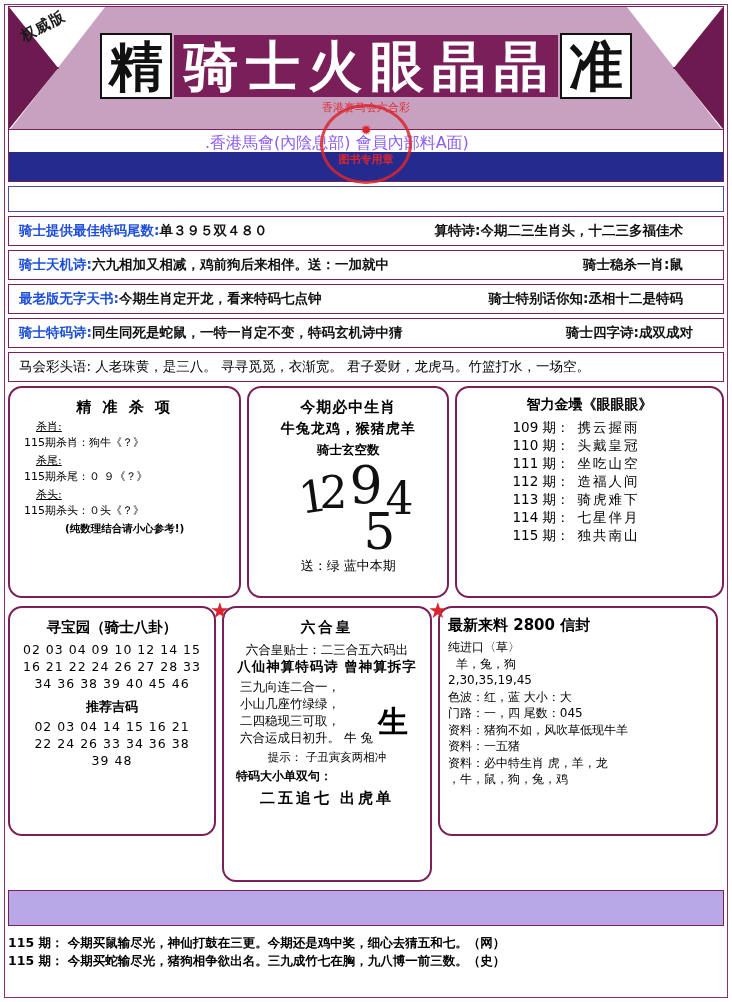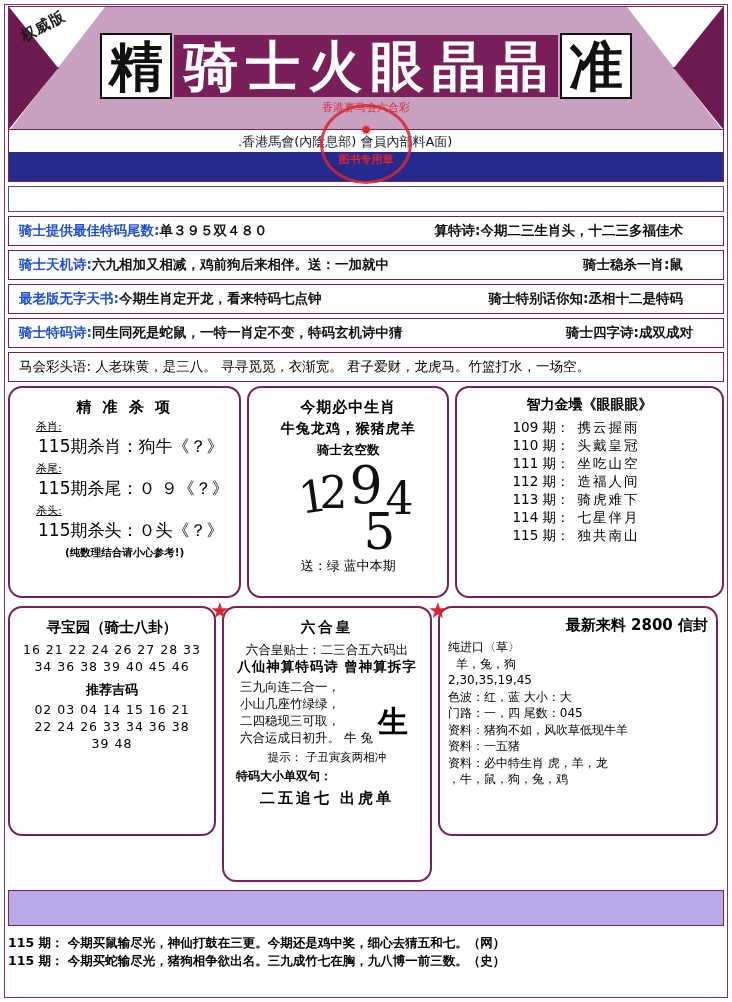--- a/index.html
+++ b/index.html
@@ -136,21 +136,21 @@
   .source-row {
     position: relative;
     height: 22px;
     margin-top: 0px;
     background: #ffffff;
     border-left: 1px solid #7a1f5a;
     border-right: 1px solid #7a1f5a;
   }
   .source-text {
     position: absolute; left: 196px; top: 3px;
-    font-size: 13px; color: #0f172a; margin-left: 33px;
+    font-size: 16px; color: #8b5cf6;
   }
   .blue-bar {
     height: 30px;
     background: #252a8e;
     border-left: 1px solid #7a1f5a;
     border-right: 1px solid #7a1f5a;
     border-bottom: 1px solid #7a1f5a;
   }
   .white-strip {
     height: 26px;
@@ -205,21 +205,21 @@
     font-size: 15px; font-weight: bold;
     letter-spacing: 3px;
     margin: 4px 0 2px;
   }
   .kill-group { margin-top: 2px; font-size: 12.5px; }
   .kill-label {
     font-size: 11px; font-weight: normal;
     text-decoration: underline;
     margin-left: 18px;
   }
-  .kill-line { font-size: 17px; margin: 1px 0 3px 20px; }
+  .kill-line { font-size: 11px; margin: 1px 0 3px 6px; }
   .kill-note {
     text-align: center; font-size: 10.5px; font-weight: bold;
     margin-top: 4px;
   }
   .mid-zodiac { font-size: 14px; font-weight: bold; margin-top: 3px; letter-spacing: 1px; }
   .mid-xuan { font-size: 12.5px; font-weight: bold; margin-top: 4px; }
   .hand {
     height: 96px;
     position: relative;
     font-family: "DejaVu Serif", "Liberation Serif", serif;
@@ -264,21 +264,21 @@
   .bm-line { font-size: 12.5px; line-height: 17px; }
   .bm-bold { font-size: 13.5px; font-weight: bold; letter-spacing: 1px; }
   .bm-big {
     font-size: 30px; font-weight: bold;
     font-family: "DejaVu Serif","Liberation Serif",serif;
     float: right; margin: -44px 14px 0 0;
   }
   .bm-hint { font-size: 11.5px; margin-top: 4px; }
   .bm-sub { font-size: 12px; font-weight: bold; margin-top: 3px; text-align: left; padding-left: 4px;}
   .bm-final { font-size: 15px; font-weight: bold; letter-spacing: 3px; margin-top: 4px; }
-  .br-title { text-align: right; font-size: 15px; font-weight: bold; margin: 2px 0 4px; }
+  .br-title { text-align: left; font-size: 15px; font-weight: bold; margin: 2px 0 4px; }
   .br-line { font-size: 12px; line-height: 16.5px; }
   .br-line.indent { padding-left: 8px; }
   
   .purple-bar {
     margin-top: 8px;
     height: 36px;
     background: #b9a8e8;
     border: 1px solid #7a1f5a;
   }
   
@@ -435,20 +435,21 @@
       </div>
     </div>
   </div>
 
   <div class="panels2">
     <div class="star star1">★</div>
     <div class="star star2">★</div>
 
     <div class="panel b-left">
       <div class="b-title">寻宝园（骑士八卦）</div>
+      <div class="num-grid">02 03 04 09 10 12 14 15</div>
       <div class="num-grid">16 21 22 24 26 27 28 33</div>
       <div class="num-grid">34 36 38 39 40 45 46</div>
       <div class="sub-title">推荐吉码</div>
       <div class="num-grid">02 03 04 14 15 16 21</div>
       <div class="num-grid">22 24 26 33 34 36 38</div>
       <div class="num-grid">39 48</div>
     </div>
 
     <div class="panel b-mid">
       <div class="b-title" style="letter-spacing:3px">六合皇</div>

